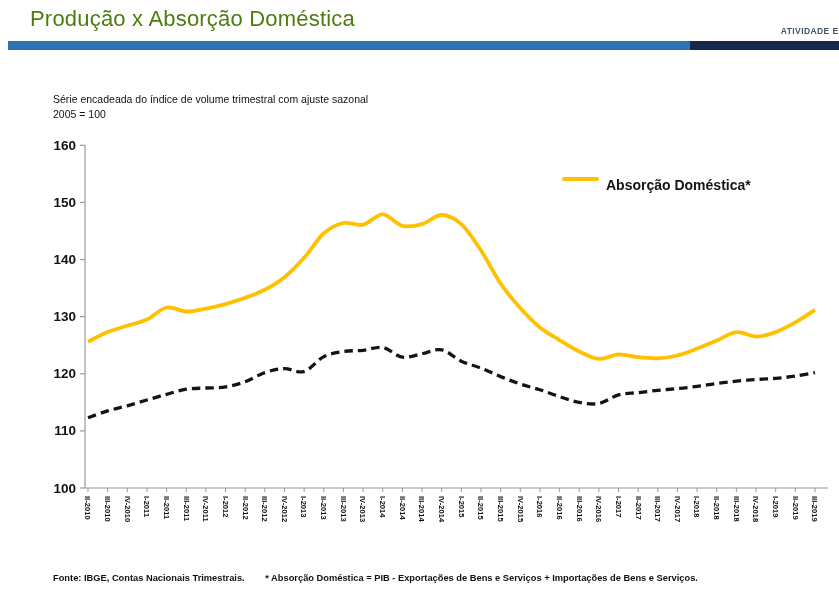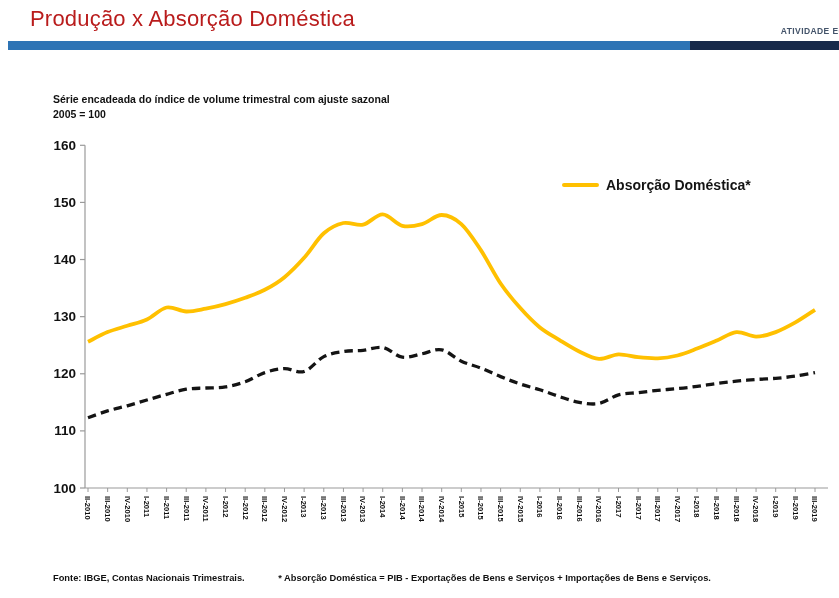--- a/index.html
+++ b/index.html
@@ -3,51 +3,51 @@
 <meta charset="utf-8">
 <style>
   html,body{margin:0;padding:0;}
   body{
     width:839px;height:598px;position:relative;overflow:hidden;
     background:#ffffff;font-family:"Liberation Sans",sans-serif;
     -webkit-font-smoothing:antialiased;
   }
   .page-title{
     position:absolute;left:30px;top:6px;font-size:22px;font-weight:400;
-    color:#b91c1c;letter-spacing:.2px;
+    color:#4d7c0f;letter-spacing:.2px;
   }
   .corner-label{
     position:absolute;right:-6px;top:26px;font-size:8.5px;font-weight:700;
     color:#44546a;letter-spacing:.4px;white-space:nowrap;
   }
   .accent-bar{
     position:absolute;left:8px;top:41px;width:831px;height:9px;background:#2e74b5;
   }
   .accent-bar-dark{
     position:absolute;right:0;top:0;width:149px;height:9px;background:#17294a;
   }
   .chart-subtitle{
-    position:absolute;left:53px;top:92px;font-size:10.5px;font-weight:700;
+    position:absolute;left:53px;top:92px;font-size:10.5px;font-weight:400;
     color:#111;line-height:1.4;
   }
   .chart-svg{position:absolute;left:0;top:0;width:839px;height:598px;}
   .legend{position:absolute;left:562px;top:177px;}
-  .legend-item{display:flex;align-items:center;margin-bottom:30px;}
+  .legend-item{display:flex;margin-bottom:30px;}
   .swatch{display:inline-block;margin-right:7px;}
   .swatch-solid{width:37px;height:4px;background:#ffc000;border-radius:2px;}
   .swatch-dashed{
     width:34px;height:4.5px;
     background:repeating-linear-gradient(90deg,#141414 0 11px,transparent 11px 18px);
   }
   .legend-label{font-size:14px;font-weight:700;color:#141414;white-space:nowrap;}
   .chart-footer{
     position:absolute;left:53px;top:573px;font-size:9.3px;font-weight:700;
     color:#111;white-space:nowrap;
   }
-  .footer-note{margin-left:31px;}
+  .footer-note{margin-left:18px;}
 </style>
 </head>
 <body>
 
 <div class="page-title">Produção x Absorção Doméstica</div>
 <div class="corner-label">ATIVIDADE EC</div>
 <div class="accent-bar">
   <div class="accent-bar-dark"></div>
 </div>
 

